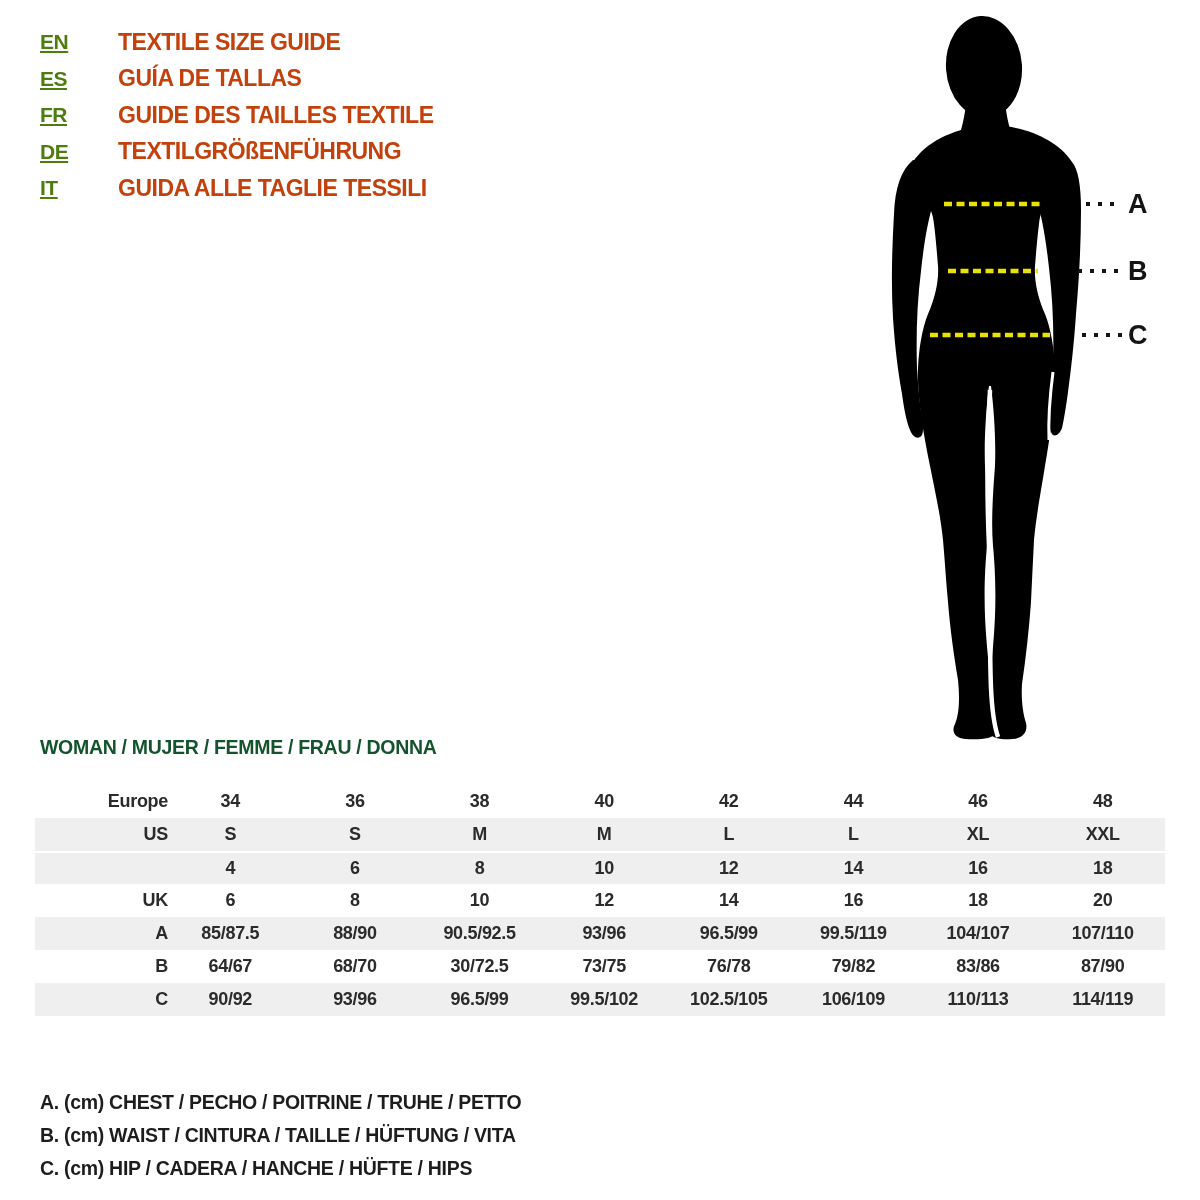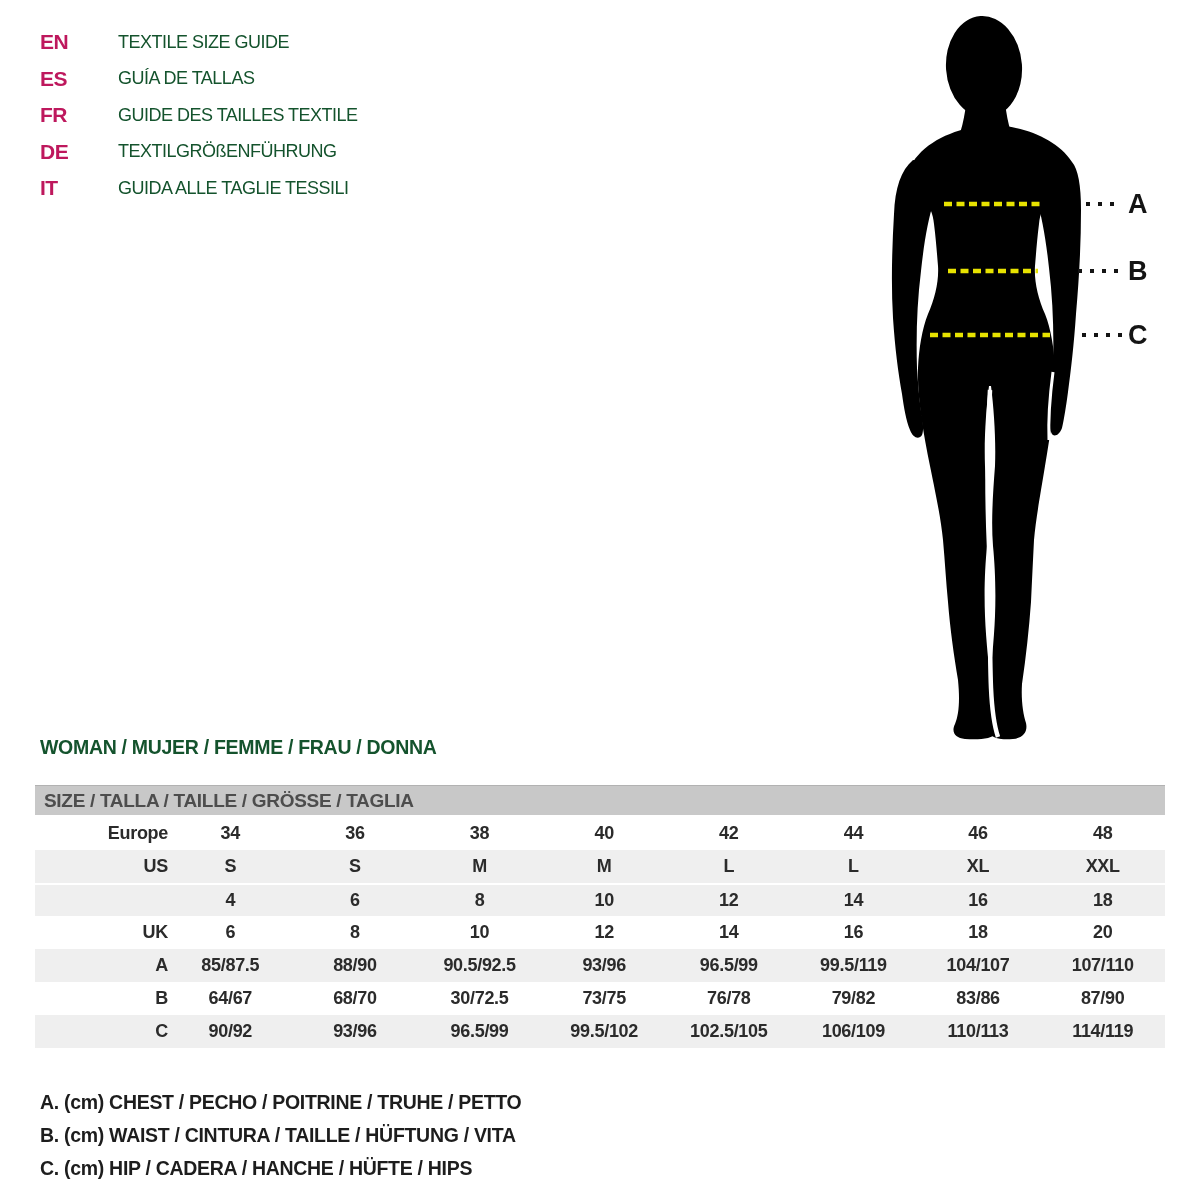--- a/index.html
+++ b/index.html
@@ -3,22 +3,22 @@
 <meta charset="utf-8">
 <style>
   html,body{margin:0;padding:0;background:#fff;}
   #canvas{
     position:relative;width:1200px;height:1200px;background:#ffffff;overflow:hidden;
     font-family:"Liberation Sans","DejaVu Sans",sans-serif;color:#1d1d1d;
   }
   
   .lang-block{position:absolute;left:40px;top:24px;}
   .lang-row{display:flex;height:36.5px;align-items:center;}
-  .lang-code{width:78px;font-size:21px;font-weight:bold;letter-spacing:-0.5px;color:#be185d;}
-  .lang-label{font-size:18px;font-weight:normal;letter-spacing:-0.5px;color:#14532d;white-space:nowrap;}
+  .lang-code{width:78px;font-size:21px;font-weight:bold;letter-spacing:-0.5px;color:#4d7c0f;text-decoration:underline;}
+  .lang-label{font-size:23px;font-weight:bold;letter-spacing:-0.5px;color:#c2410c;white-space:nowrap;}
   
   #figure-svg{position:absolute;left:855px;top:5px;width:320px;height:745px;}
   .marker-label{font-family:"Liberation Sans","DejaVu Sans",sans-serif;font-size:27px;font-weight:700;fill:#141414;}
   
   .group-title{position:absolute;left:40px;top:736px;font-size:19.5px;font-weight:bold;letter-spacing:-0.3px;color:#14532d;white-space:nowrap;}
   
   .size-table{position:absolute;left:35px;top:785px;width:1130px;}
   .size-header{height:30px;background:#c8c8c8;border-top:1px solid #b2b2b2;display:flex;align-items:center;
     padding-left:9px;box-sizing:border-box;font-size:19px;font-weight:bold;letter-spacing:-0.3px;color:#4d4d4d;margin-bottom:2px;}
   .t-row{display:flex;height:33px;align-items:center;font-size:18px;font-weight:bold;letter-spacing:-0.3px;color:#2b2b2b;box-sizing:border-box;}
@@ -147,21 +147,20 @@
     <line x1="1082" y1="335" x2="1122" y2="335" stroke="#141414" stroke-width="4" stroke-dasharray="4 8"></line>
 
     <text class="marker-label" x="1128" y="213">A</text>
     <text class="marker-label" x="1128" y="280">B</text>
     <text class="marker-label" x="1128" y="344">C</text>
   </svg>
 
   <div class="group-title">WOMAN / MUJER / FEMME / FRAU / DONNA</div>
 
   <div class="size-table">
-    <div class="size-header">SIZE / TALLA / TAILLE / GRÖSSE / TAGLIA</div>
     <div id="table-rows">
         <div class="t-row">
           <div class="cell-label">Europe</div>
           <div class="cell">34</div>
           <div class="cell">36</div>
           <div class="cell">38</div>
           <div class="cell">40</div>
           <div class="cell">42</div>
           <div class="cell">44</div>
           <div class="cell">46</div>

